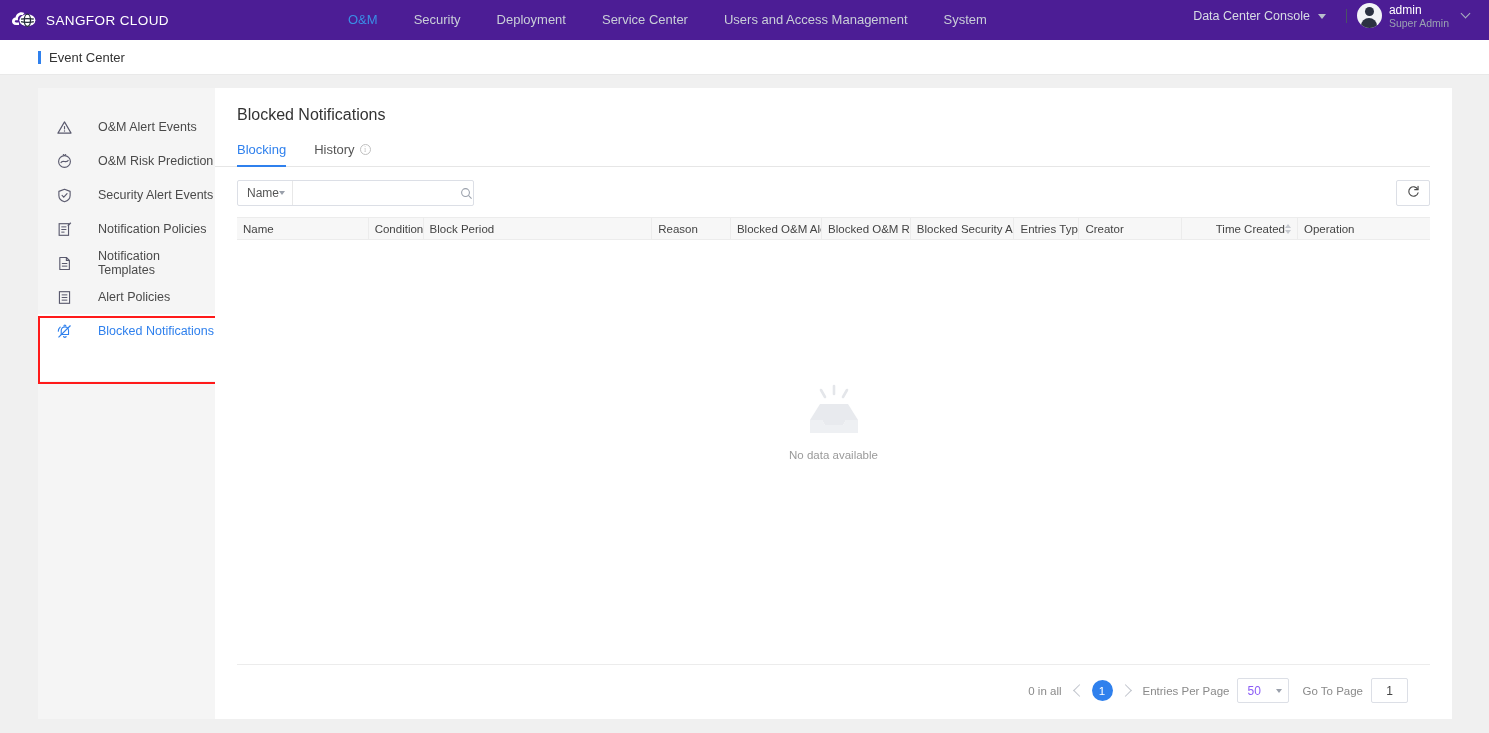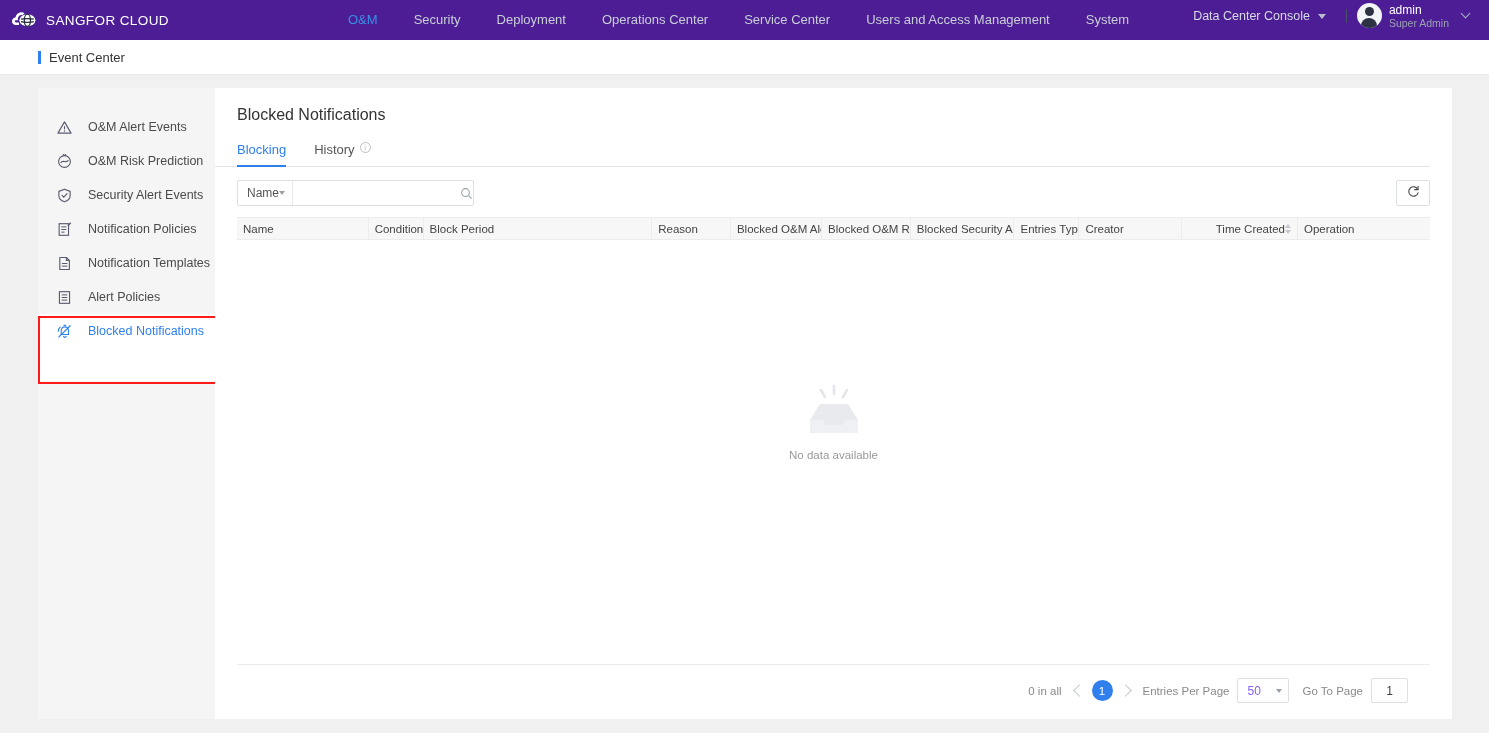--- a/index.html
+++ b/index.html
@@ -87,21 +87,21 @@
   .page {
     height: 658px; background: #f0f0f0;
     padding: 13px 37px 14px 38px;
     display: flex;
   }
   .sidebar {
     width: 177px; background: #f5f5f5; flex: none;
     padding-top: 22px; position: relative;
   }
   .side-item {
-    display: flex; align-items: center; gap: 16px;
+    display: flex; align-items: center; gap: 26px;
     height: 34px; padding-left: 19px; font-size: 12.5px;
     color: #4a4a4a; cursor: pointer;
   }
   .side-item .ico { width: 15px; height: 15px; flex: none; display:block; }
   .side-item.active { color: #2f80ed; background: #ffffff; }
   .side-spacer { height: 33px; background: #ffffff; }
   .redbox {
     position: absolute; left: 0px; top: 228px;
     width: 198px; height: 68px;
     border: 2.5px solid #ff1a1a; pointer-events: none;
@@ -116,21 +116,21 @@
     font-size: 16px; color: #333333; padding: 0 0 0 22px; font-weight: 400;
   }
   .tabs {
     display: flex; align-items: flex-end; gap: 28px;
     padding: 18px 0 0 22px; border-bottom: 1px solid #e6e6e6;
     margin-right: 22px;
   }
   .tab {
     font-size: 13px; color: #555555; padding-bottom: 9px;
     cursor: pointer; position: relative; display: flex;
-    gap: 5px;
+    align-items: center; gap: 5px;
   }
   .tab.active { color: #2f80ed; }
   .tab.active::after {
     content: ""; position: absolute; left: 0; right: 0; bottom: -1px;
     height: 2px; background: #2f80ed;
   }
   .info-ico {
     width: 11px; height: 11px; border: 1px solid #bfbfbf;
     border-radius: 50%; color: #bfbfbf; font-size: 8px;
     line-height: 9px; text-align: center; font-family: "Liberation Serif", serif;
@@ -237,21 +237,20 @@
         <ellipse cx="15.4" cy="11.3" rx="3.1" ry="6.1" stroke="#232b3a" stroke-width="1.3" fill="none"></ellipse>
       </svg>
     </span>
     <span class="brand-name">SANGFOR CLOUD</span>
   </div>
 
   <div class="nav-items">
     <div class="nav-item active">O&amp;M</div>
     <div class="nav-item">Security</div>
     <div class="nav-item">Deployment</div>
-    <div class="nav-item">Operations Center</div>
     <div class="nav-item">Service Center</div>
     <div class="nav-item">Users and Access Management</div>
     <div class="nav-item">System</div>
   </div>
 
   <div class="topnav-right">
     <div class="console-sel">
       <span>Data Center Console</span>
       <span class="caret-down"></span>
     </div>

